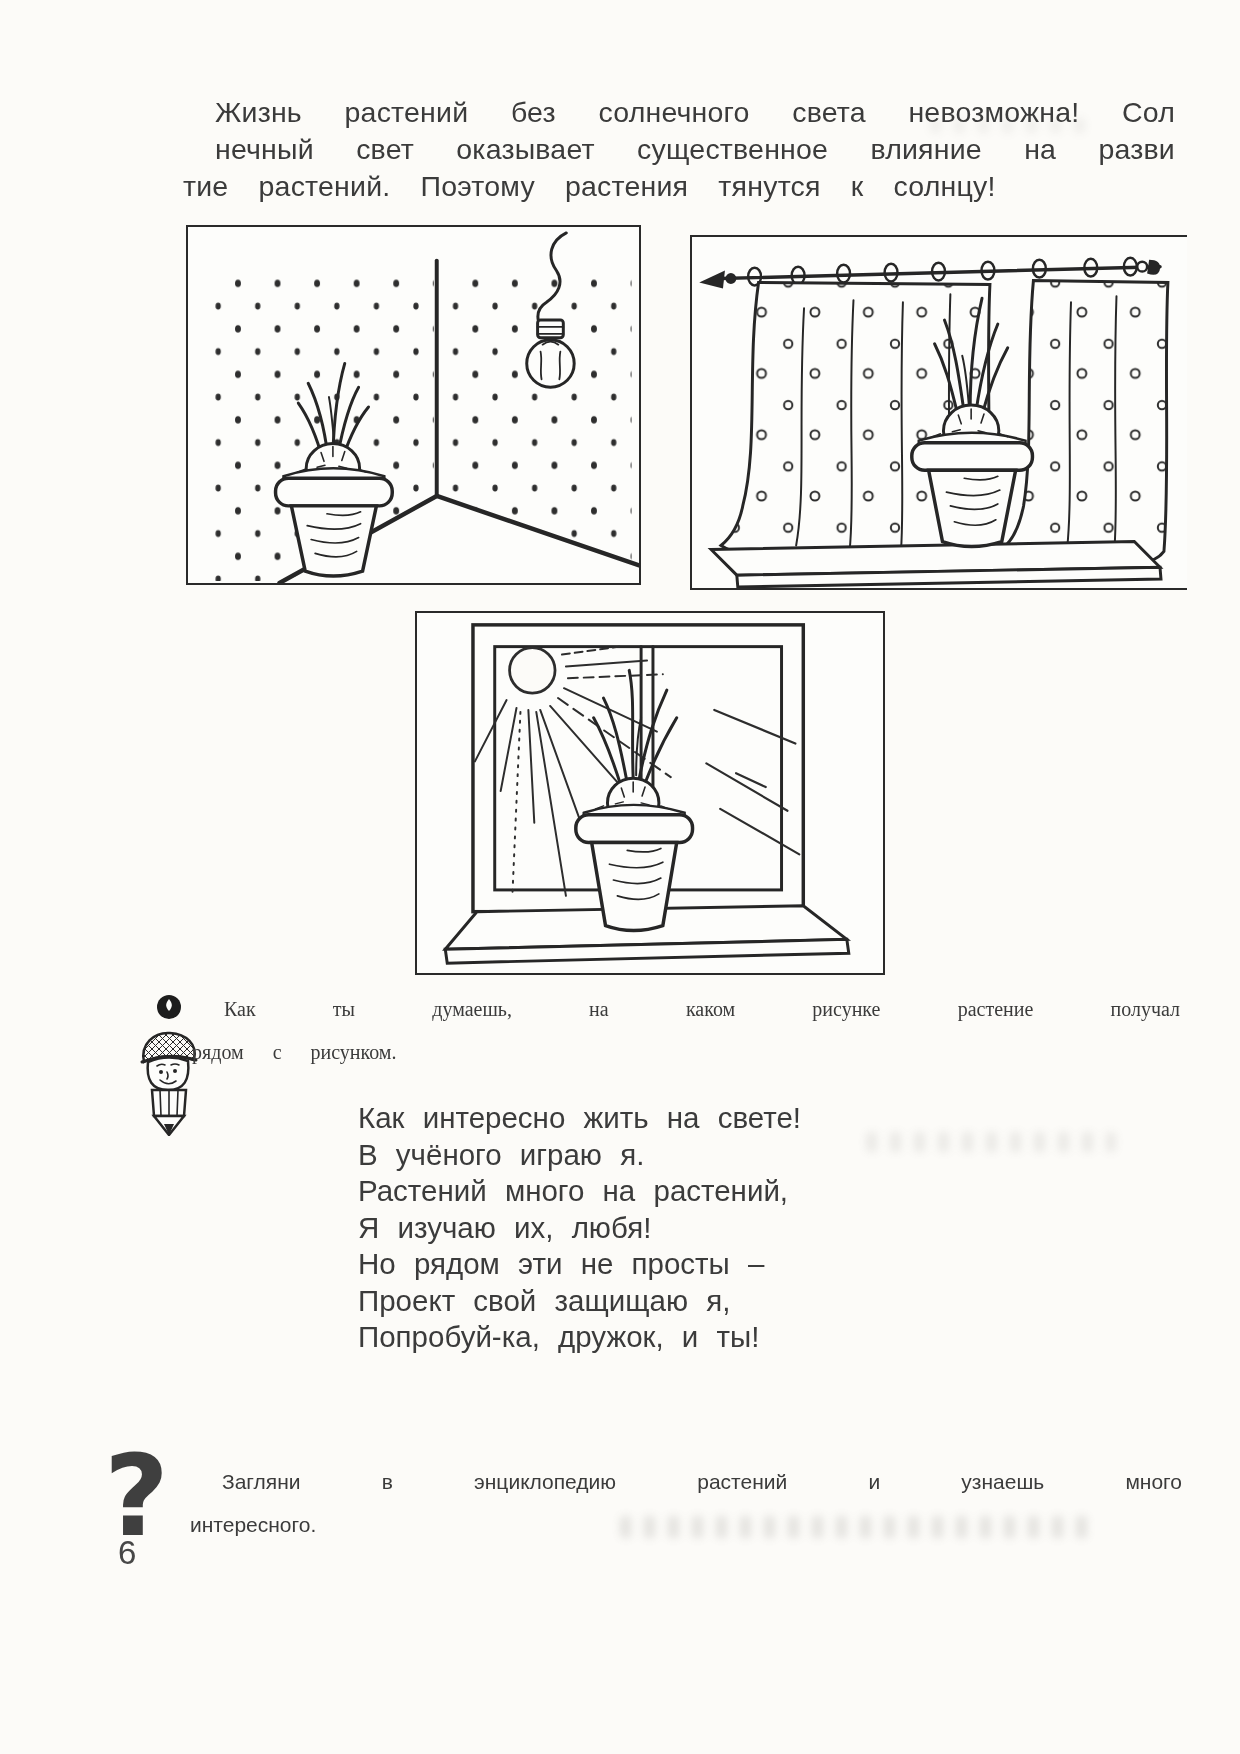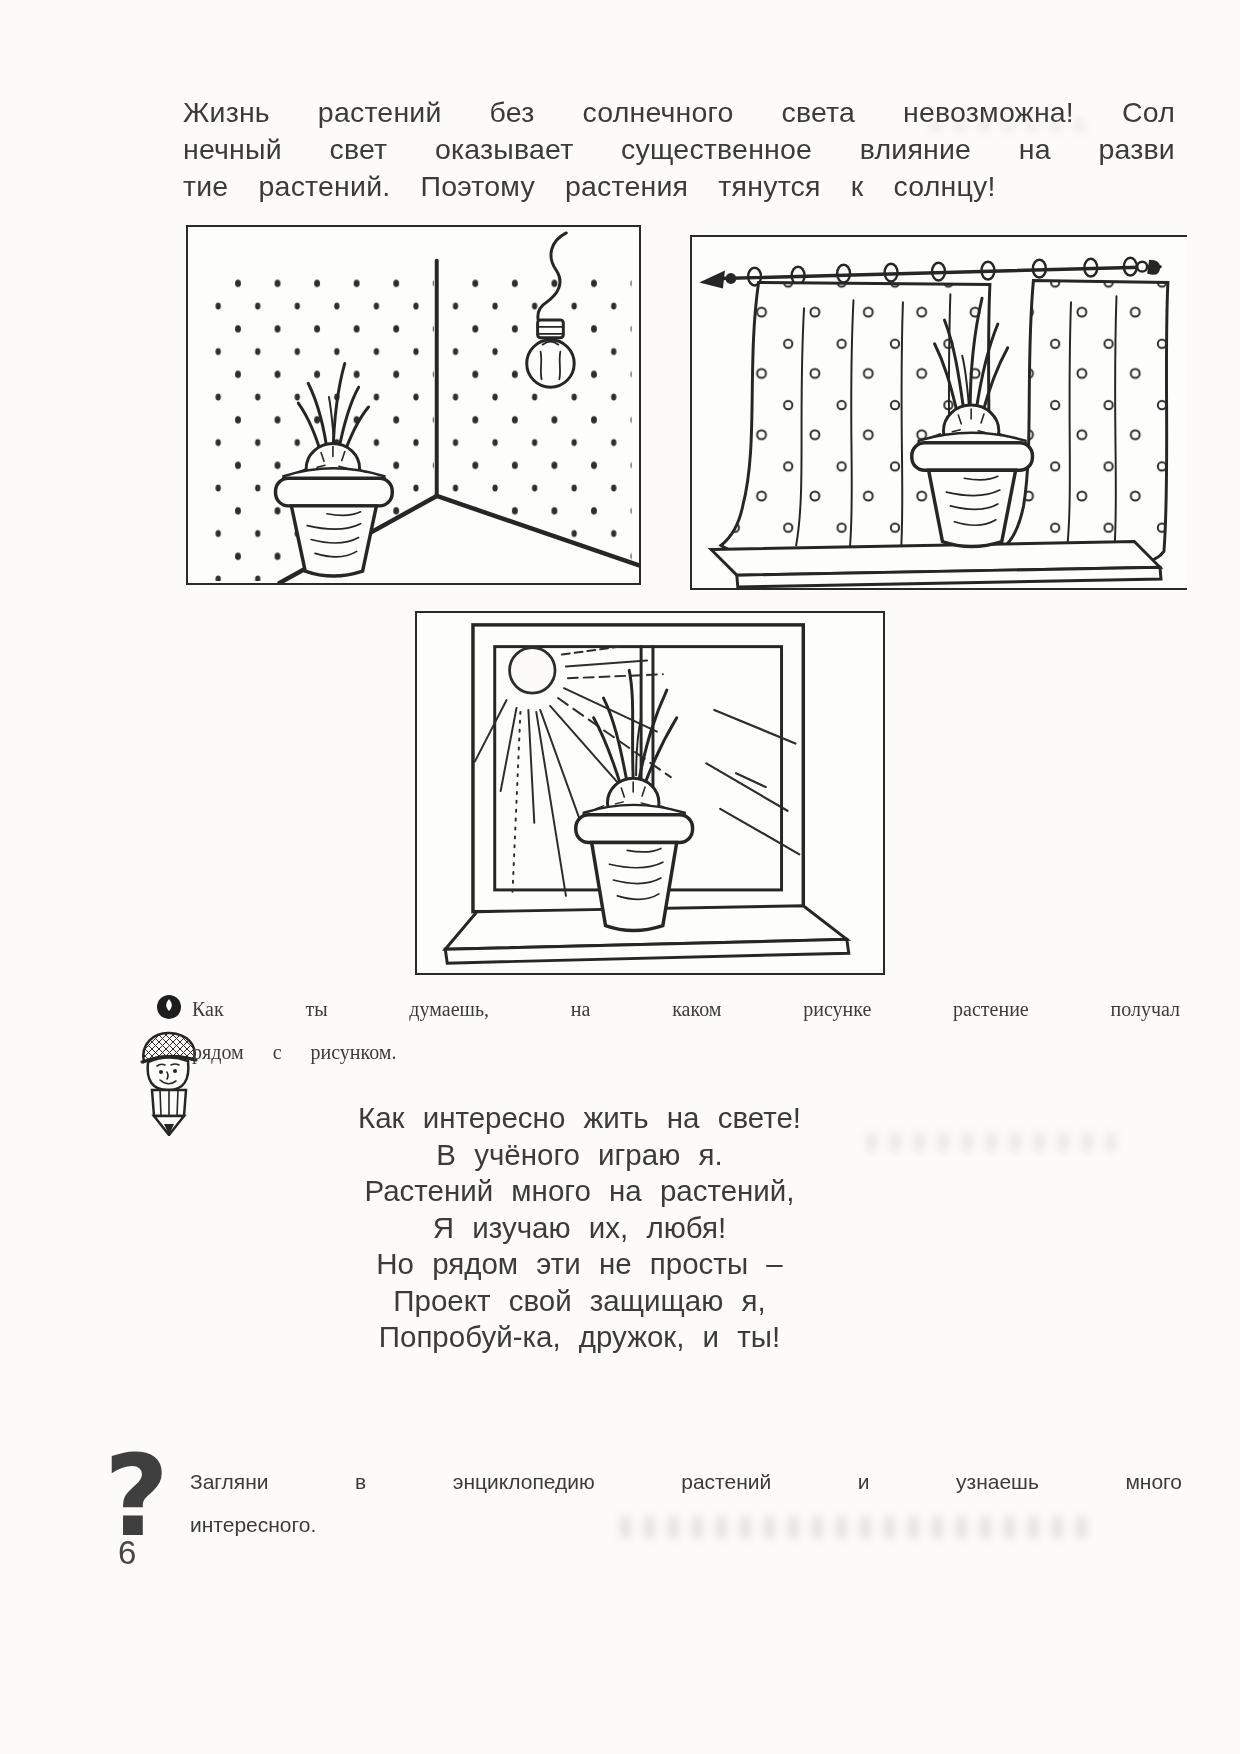--- a/index.html
+++ b/index.html
@@ -4,25 +4,25 @@
 <style>
   html,body{margin:0;padding:0;background:#e8e6e1;}
   #page{
     position:relative;width:1240px;height:1754px;margin:0 auto;
     background:#fcfbf8;overflow:hidden;color:#3b3b3b;
     font-family:"Liberation Sans", sans-serif;
   }
   .abs{position:absolute;}
   
   .intro{left:183px;top:94px;width:992px;font-size:28.5px;line-height:37px;letter-spacing:.2px;}
-  .jline{text-align:justify;text-align-last:justify;}
+  .jline{text-align:justify;text-align-last:justify;margin-left:32px;}
   .intro .last{word-spacing:22px;}
   .task-text{left:192px;top:988px;width:988px;font-family:"Liberation Serif", serif;font-size:20px;line-height:43px;}
   .task-text .last{word-spacing:24px;}
-  .poem{left:358px;top:1100px;font-size:29.5px;line-height:36.5px;word-spacing:10px;text-align:center;}
+  .poem{left:358px;top:1100px;font-size:29.5px;line-height:36.5px;word-spacing:10px;}
   .note-text{left:190px;top:1460px;width:992px;font-size:21px;line-height:43px;}
   .note-text .last{word-spacing:8px;}
   .pagenum{left:118px;top:1534px;font-size:33px;color:#474747;}
   
   .illus{background:#fdfdfb;border:2.5px solid #2a2a2a;box-sizing:border-box;}
   .ill1{left:186px;top:225px;width:455px;height:360px;}
   .ill2{left:690px;top:235px;width:497px;height:355px;border-right:none;}
   .ill3{left:415px;top:611px;width:470px;height:364px;}
   .illus svg{display:block;width:100%;height:100%;}
   

